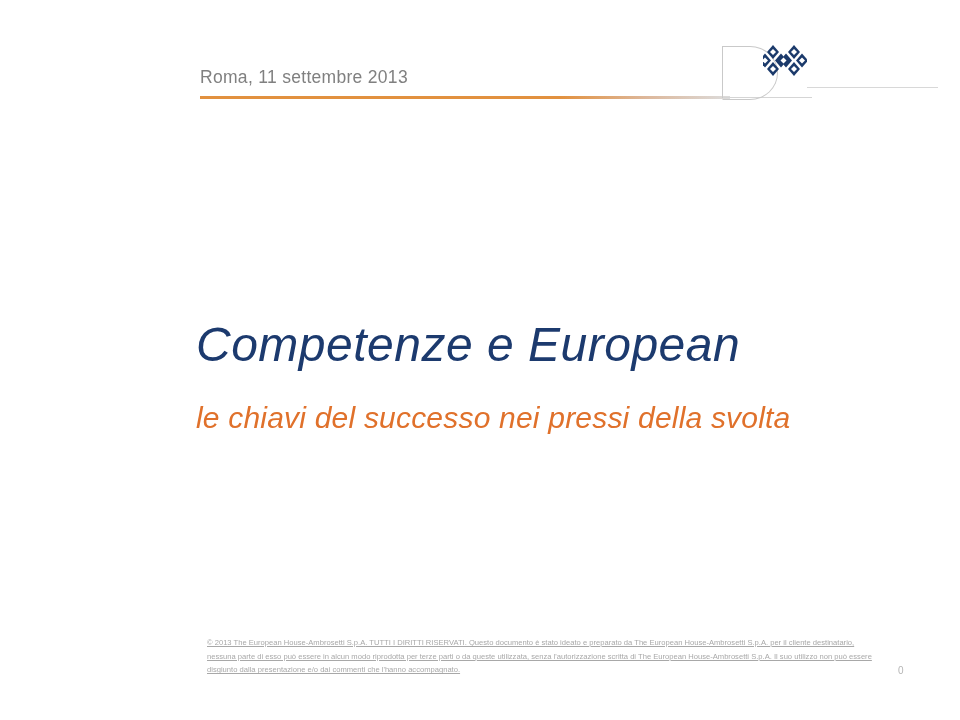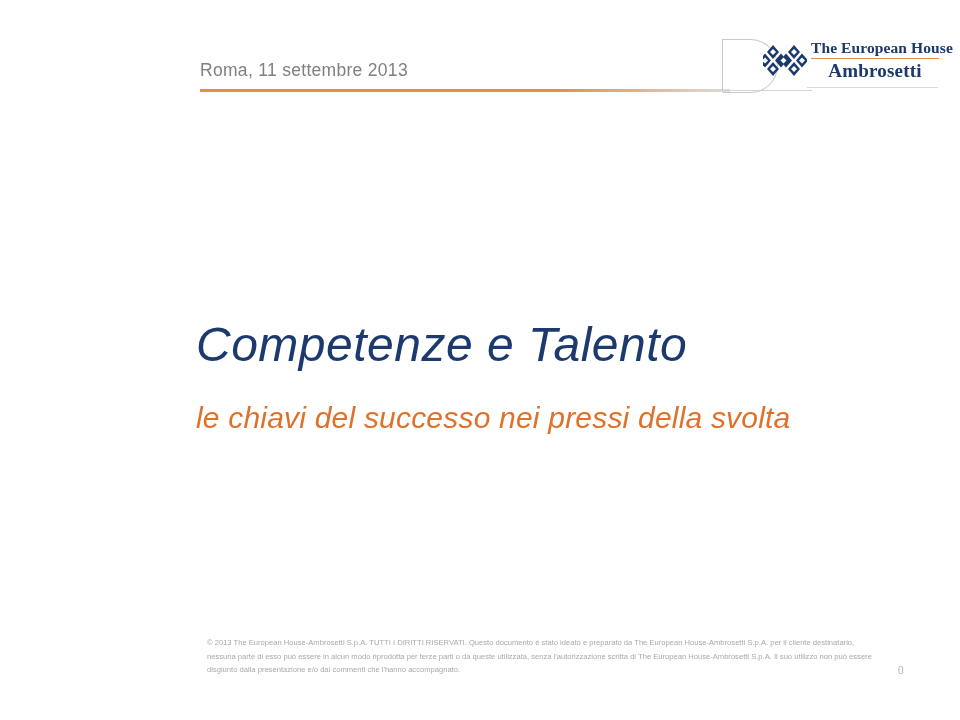--- a/index.html
+++ b/index.html
@@ -15,21 +15,21 @@
     width: 960px;
     height: 720px;
     background: #ffffff;
     overflow: hidden;
   }
 
   
   #header {
     position: absolute;
     left: 0;
-    top: 3px;
+    top: 10px;
     width: 820px;
     height: 110px;
     padding-left: 37px;
   }
   #header-date {
     position: absolute;
     left: 200px;
     top: 57px;
     font-size: 17.5px;
     letter-spacing: 0.3px;
@@ -169,20 +169,21 @@
   }
   #footer-copyright {
     position: absolute;
     left: 207px;
     top: 8px;
     width: 672px;
     font-size: 7.6px;
     line-height: 13.7px;
     color: #a8a8a8;
     text-align: left;
+    text-decoration: underline;
   }
   #page-number {
     position: absolute;
     left: 898px;
     top: 665px;
     font-size: 10px;
     color: #b5b5b5;
   }
 </style>
 </head>
@@ -222,31 +223,26 @@
           <polygon points="10,22 13,25 10,28 7,25"></polygon>
           <polygon points="31,5 34,8 31,11 28,8"></polygon>
           <polygon points="31,22 34,25 31,28 28,25"></polygon>
           <polygon points="2,13.5 5,16.5 2,19.5 -1,16.5"></polygon>
           <polygon points="20.5,13.5 23.5,16.5 20.5,19.5 17.5,16.5"></polygon>
           <polygon points="39,13.5 42,16.5 39,19.5 36,16.5"></polygon>
         </g>
       </svg>
     </div>
 
-    <div id="logo-text">
-      <div id="logo-line1">The European House</div>
-      <div id="logo-divider"></div>
-      <div id="logo-line2">Ambrosetti</div>
-    </div>
 
     <div id="logo-underline"></div>
   </div>
 
   <div id="title-block">
-    <div id="slide-title">Competenze e Talento</div>
+    <div id="slide-title">Competenze e European</div>
     <div id="slide-subtitle">le chiavi del successo nei pressi della svolta</div>
   </div>
 
   <div id="footer">
     <div id="footer-copyright">© 2013 The European House-Ambrosetti S.p.A. TUTTI I DIRITTI RISERVATI. Questo documento è stato ideato e preparato da The European House-Ambrosetti S.p.A. per il cliente destinatario, nessuna parte di esso può essere in alcun modo riprodotta per terze parti o da queste utilizzata, senza l'autorizzazione scritta di The European House-Ambrosetti S.p.A. Il suo utilizzo non può essere disgiunto dalla presentazione e/o dai commenti che l'hanno accompagnato.</div>
   </div>
 
   <div id="page-number">0</div>
 
 </div>

